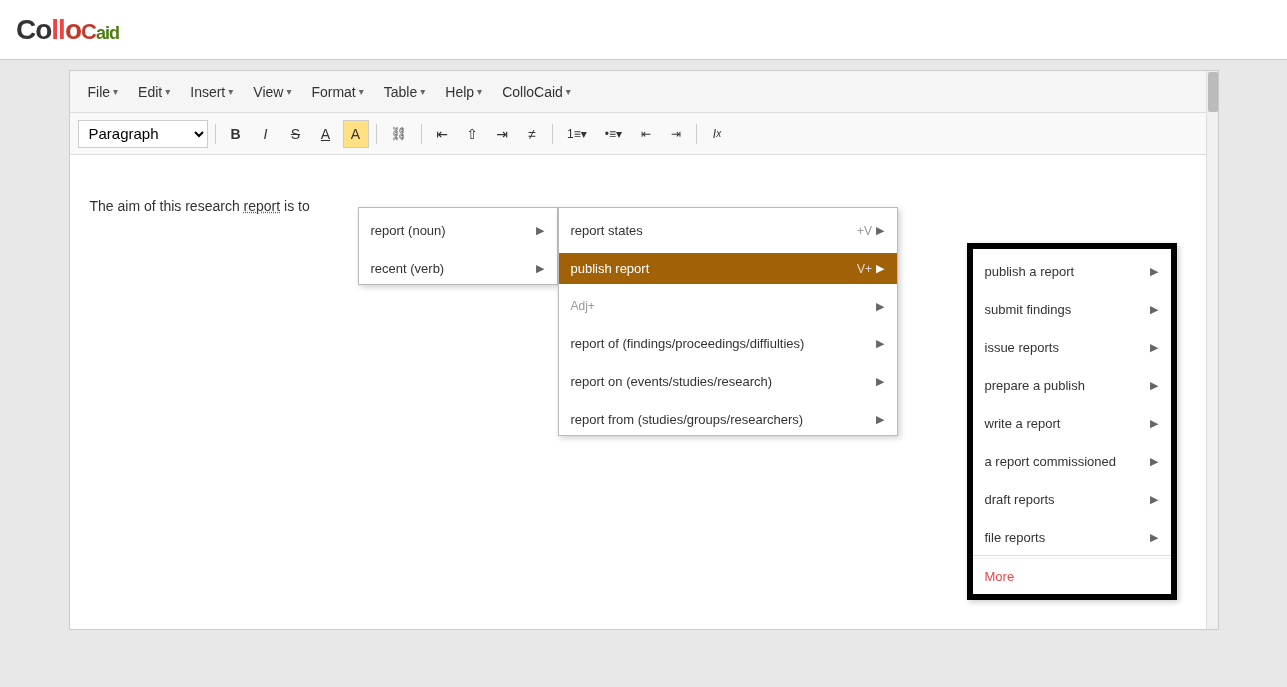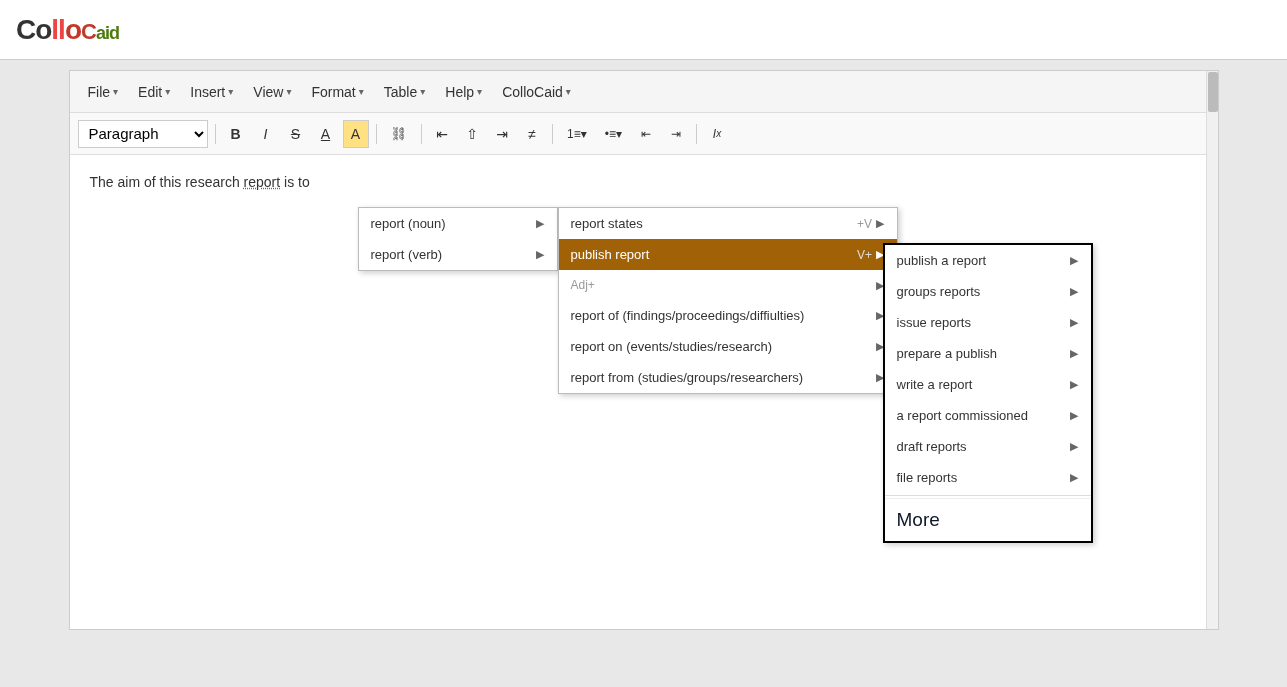--- a/index.html
+++ b/index.html
@@ -105,20 +105,21 @@
     .editor-content {
       padding: 16px 20px;
       font-size: 14px;
       color: #333;
       min-height: 400px;
       position: relative;
     }
 
     .editor-text {
       line-height: 1.6;
+      margin-top: 24px;
     }
 
     .word-underline {
       text-decoration: underline;
       text-decoration-color: #666;
       text-decoration-style: dotted;
       cursor: pointer;
     }
 
     
@@ -135,20 +136,21 @@
 
     .ctx-item {
       display: flex;
       align-items: center;
       justify-content: space-between;
       padding: 8px 12px;
       cursor: pointer;
       font-size: 13px;
       color: #333;
       white-space: nowrap;
+      margin-top: 7px;
     }
     .ctx-item.highlighted { background: #a16207; color: #fff; }
 
     .ctx-item-label { flex: 1; }
     .ctx-arrow { font-size: 11px; color: #666; }
     .ctx-item.highlighted .ctx-arrow { color: #fff; }
 
     
     .ctx-menu-2 {
       position: absolute;
@@ -165,39 +167,39 @@
       color: #999;
       font-size: 12px;
       margin-right: 4px;
     }
     .ctx-item.highlighted .ctx-item-shortcut { color: #ddd; }
 
     
     .ctx-menu-3 {
       position: absolute;
       top: 88px;
-      left: 813px;
-      background: #fff;
-      border: 2px solid #000000;
+      left: 897px;
+      background: #fff;
+      border: 6px solid #000000;
       box-shadow: 2px 2px 6px rgba(0,0,0,0.2);
       min-width: 210px;
       z-index: 102;
     }
 
     .ctx-sep {
       height: 1px;
       background: #ddd;
       margin: 2px 0;
     }
 
     .ctx-more {
       padding: 10px 12px;
       cursor: pointer;
-      font-size: 19px;
-      color: #0f172a;
+      font-size: 13px;
+      color: #ef4444;
       border-top: 1px solid #eee;
     }
 
     
     .scrollbar-track {
       position: absolute;
       right: 0;
       top: 0;
       width: 12px;
       height: 100%;
@@ -294,21 +296,21 @@
     <p class="editor-text">
       <span>The aim of this research </span><span class="word-underline">report</span><span> is to</span>
     </p>
 
     <div class="ctx-menu-1">
       <div class="ctx-item">
         <span class="ctx-item-label">report (noun)</span>
         <span class="ctx-arrow">▶</span>
       </div>
       <div class="ctx-item">
-        <span class="ctx-item-label">report (verb)</span>
+        <span class="ctx-item-label">recent (verb)</span>
         <span class="ctx-arrow">▶</span>
       </div>
     </div>
 
     <div class="ctx-menu-2">
       <div class="ctx-item">
         <span class="ctx-item-label">report states</span>
         <span class="ctx-item-shortcut">+V</span>
         <span class="ctx-arrow">▶</span>
       </div>
@@ -334,21 +336,21 @@
         <span class="ctx-arrow">▶</span>
       </div>
     </div>
 
     <div class="ctx-menu-3">
       <div class="ctx-item">
         <span class="ctx-item-label">publish a report</span>
         <span class="ctx-arrow">▶</span>
       </div>
       <div class="ctx-item">
-        <span class="ctx-item-label">groups reports</span>
+        <span class="ctx-item-label">submit findings</span>
         <span class="ctx-arrow">▶</span>
       </div>
       <div class="ctx-item">
         <span class="ctx-item-label">issue reports</span>
         <span class="ctx-arrow">▶</span>
       </div>
       <div class="ctx-item">
         <span class="ctx-item-label">prepare a publish</span>
         <span class="ctx-arrow">▶</span>
       </div>

